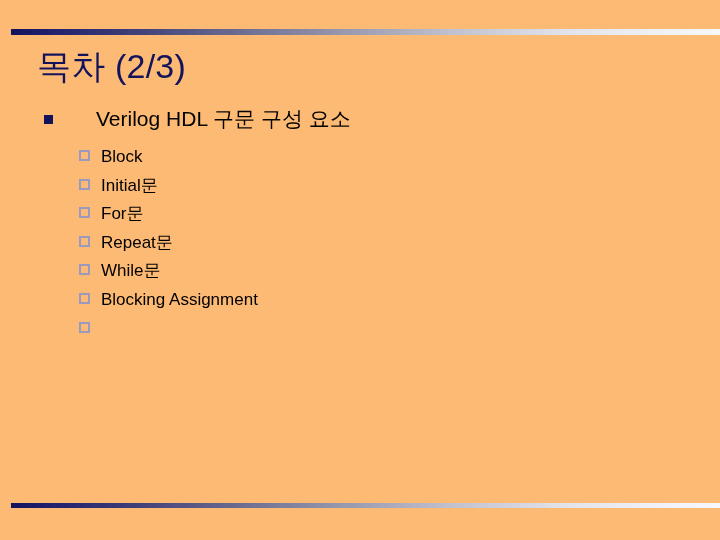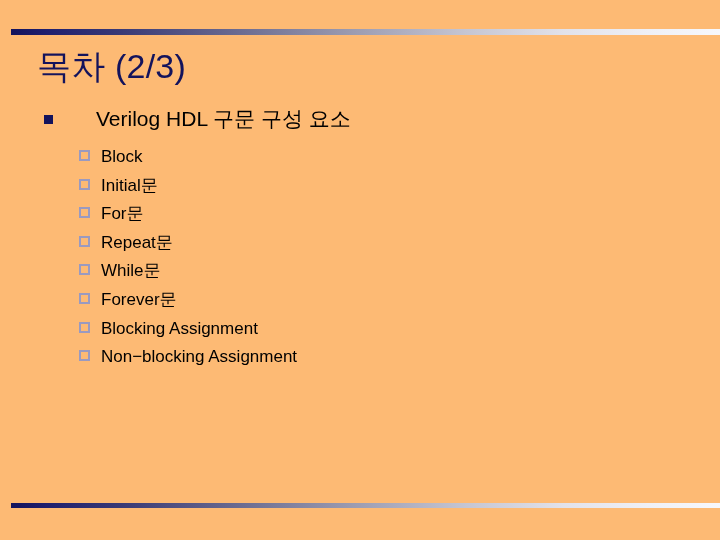--- a/index.html
+++ b/index.html
@@ -151,29 +151,24 @@
       <li class="lvl2">
         <span class="bullet-hollow"></span>
         <span class="txt">Repeat문</span>
       </li>
       <li class="lvl2">
         <span class="bullet-hollow"></span>
         <span class="txt">While문</span>
       </li>
       <li class="lvl2">
         <span class="bullet-hollow"></span>
-        <span class="txt">Forever문</span>
-      </li>
-      <li class="lvl2">
-        <span class="bullet-hollow"></span>
         <span class="txt">Blocking Assignment</span>
       </li>
       <li class="lvl2">
         <span class="bullet-hollow"></span>
-        <span class="txt">Non−blocking Assignment</span>
       </li>
     </ul>
 
   </div>
 
   <div class="rule rule-bottom"></div>
 
 </div>
 
 </body></html>

